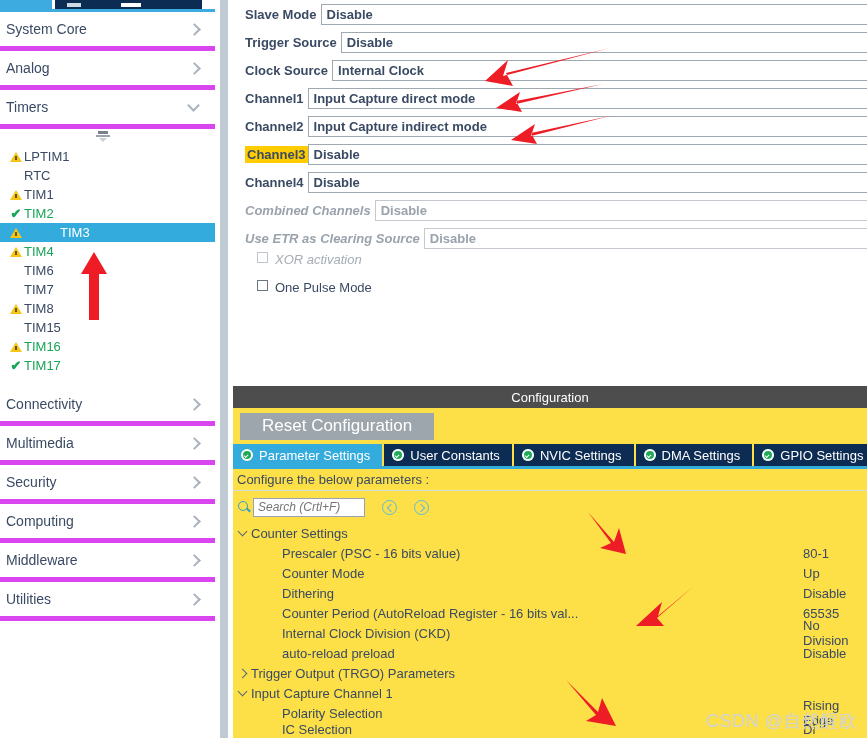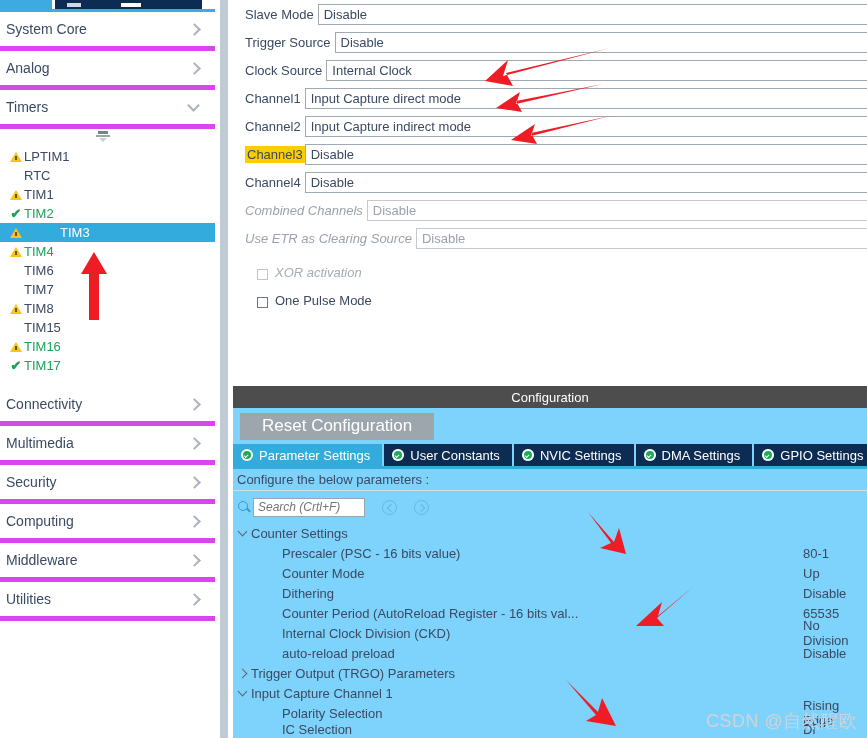--- a/index.html
+++ b/index.html
@@ -52,36 +52,36 @@
   .chk { color:#18a558; font-size:13px; font-weight:bold; }
 
   .bottom-cats { margin-top:12px; }
 
   
   .splitter { position:absolute; left:215px; top:0; width:18px; height:738px; background:#ffffff; }
   .splitter .bar { position:absolute; left:5px; top:0; width:8px; height:738px; background:#bfcad3; }
 
   
   .modepanel { position:absolute; left:233px; top:0; width:634px; height:386px; background:#ffffff; }
-  .mrow { position:relative; height:28px; display:flex; align-items:center; padding-left:12px; }
+  .mrow { position:relative; height:28px; display:flex; align-items:center; padding-left:12px;font-weight:bold; }
   .mlabel { font-size:13px; color:#3a4a63; white-space:nowrap; padding-right:4px; }
   .mlabel.dim { color:#9aa3ad; font-style:italic; }
   .mlabel.hl { background:#ffcc00; color:#3a4a63; padding:1px 2px; }
   .mfield { flex:1; height:21px; border:1px solid #a0a8b0; background:#ffffff;
             display:flex; align-items:center; padding-left:5px; font-size:13px; color:#3a4a63;
             margin-right:-10px; }
   .mfield.dim { border-color:#c3c9cf; color:#9aa3ad; }
-  .crow { position:relative; height:28px; display:flex; align-items:flex-end; padding-left:24px; }
+  .crow { position:relative; height:28px; display:flex; align-items:flex-start; padding-left:24px; }
   .cbox { width:11px; height:11px; border:1px solid #6a7682; background:#fff; margin-right:7px; flex:none; }
   .cbox.dim { border-color:#bfc5cb; }
   .ctext { font-size:13px; color:#3a4a63; }
   .ctext.dim { color:#a4acb4; font-style:italic; }
 
   
-  .confpanel { position:absolute; left:233px; top:386px; width:634px; height:352px; background:#7dd3fc; }
+  .confpanel { position:absolute; left:233px; top:386px; width:634px; height:352px; background:#fde047; }
   .conf-title { height:22px; background:#4d4d4d; color:#ffffff; font-size:13px;
                 display:flex; align-items:center; justify-content:center; }
   .reset-wrap { height:36px; display:flex; align-items:center; padding-left:7px; }
   .reset-btn { height:27px; padding:0 22px; background:#9ea6ad; color:#ffffff; font-size:17px;
                border:none; display:flex; align-items:center; cursor:pointer;
                font-family:"Liberation Sans", sans-serif; }
   .tabbar { display:flex; height:22px; align-items:flex-end; }
   .ctab { height:22px; background:#0d2c54; color:#ffffff; font-size:13px;
           display:flex; align-items:center; padding:0 12px 0 8px; margin-right:2px;
           white-space:nowrap; cursor:pointer; }

